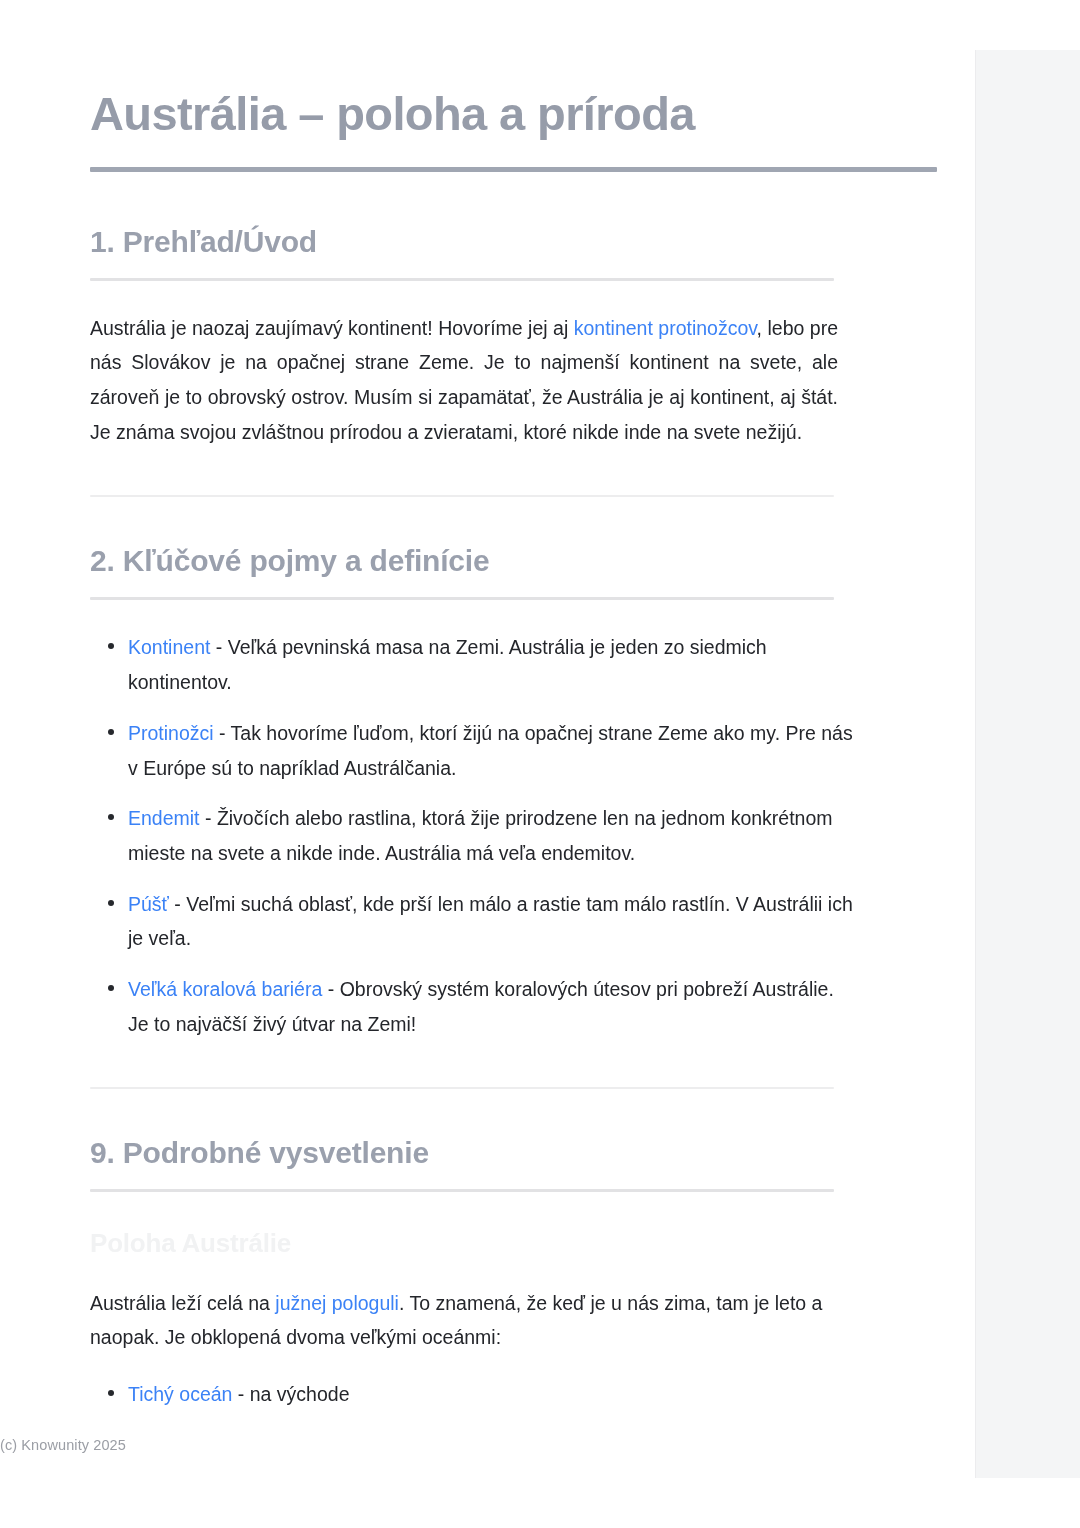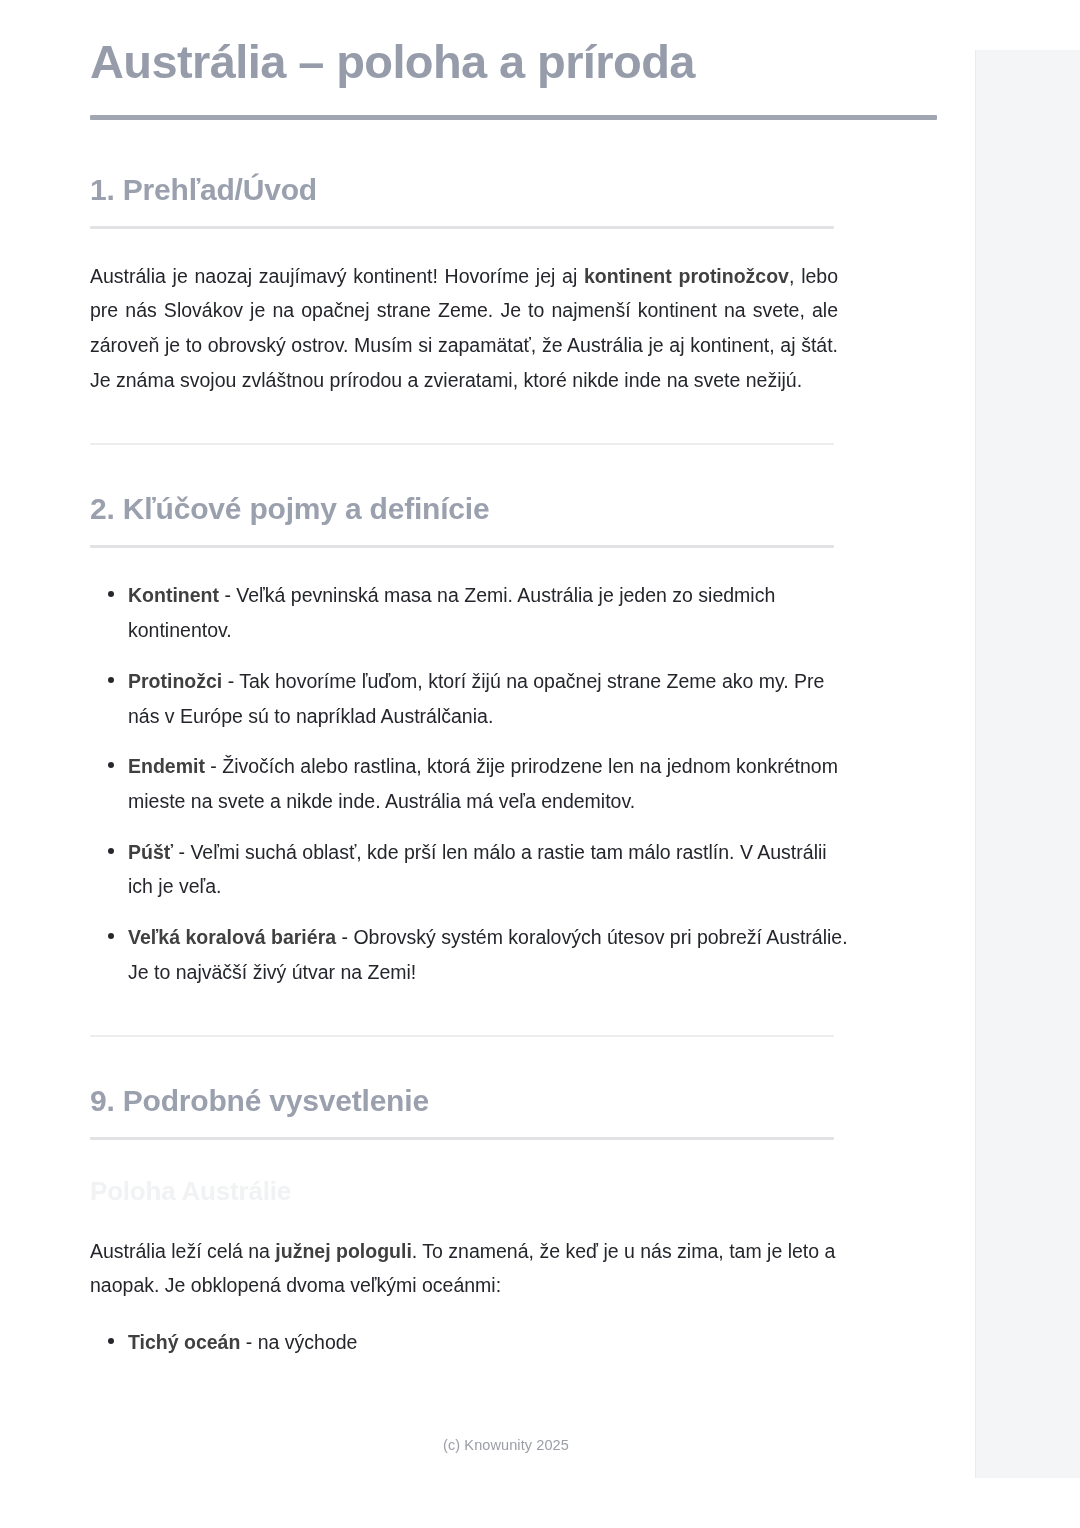--- a/index.html
+++ b/index.html
@@ -33,21 +33,21 @@
     position: relative;
     z-index: 1;
     width: 1080px;
     padding: 0;
     box-sizing: border-box;
   }
 
   .content {
     padding-left: 90px;
     padding-right: 144px;
-    padding-top: 36px;
+    padding-top: 88px;
   }
 
   
   .doc-title {
     font-size: 47px;
     font-weight: bold;
     color: #969ca9;
     letter-spacing: -0.6px;
     line-height: 1.12;
     margin: 0 0 26px 0;
@@ -96,22 +96,22 @@
     margin: 0 0 8px 0;
     max-width: 748px;
     text-align: left;
   }
   p.body-text.justified {
     text-align: justify;
     text-justify: inter-word;
   }
 
   strong {
-    font-weight: bold;
-    color: #404040;
+    font-weight: normal;
+    color: #3b82f6;
   }
 
   
   ul.term-list {
     list-style: none;
     margin: 6px;
     padding: 0;
     max-width: 760px;
   }
   ul.term-list li {
@@ -143,21 +143,21 @@
     margin: 46px 0 46px 0;
     border-radius: 1px;
   }
 
   
   .footer-watermark {
     position: absolute;
     top: 1437px;
     left: 0;
     width: 1080px;
-    text-align: center;
+    text-align: left;
     padding-right: 68px;
     box-sizing: border-box;
     font-size: 14.5px;
     color: #9b9ea5;
     letter-spacing: 0.1px;
     z-index: 2;
   }
 </style>
 </head>
 <body>

